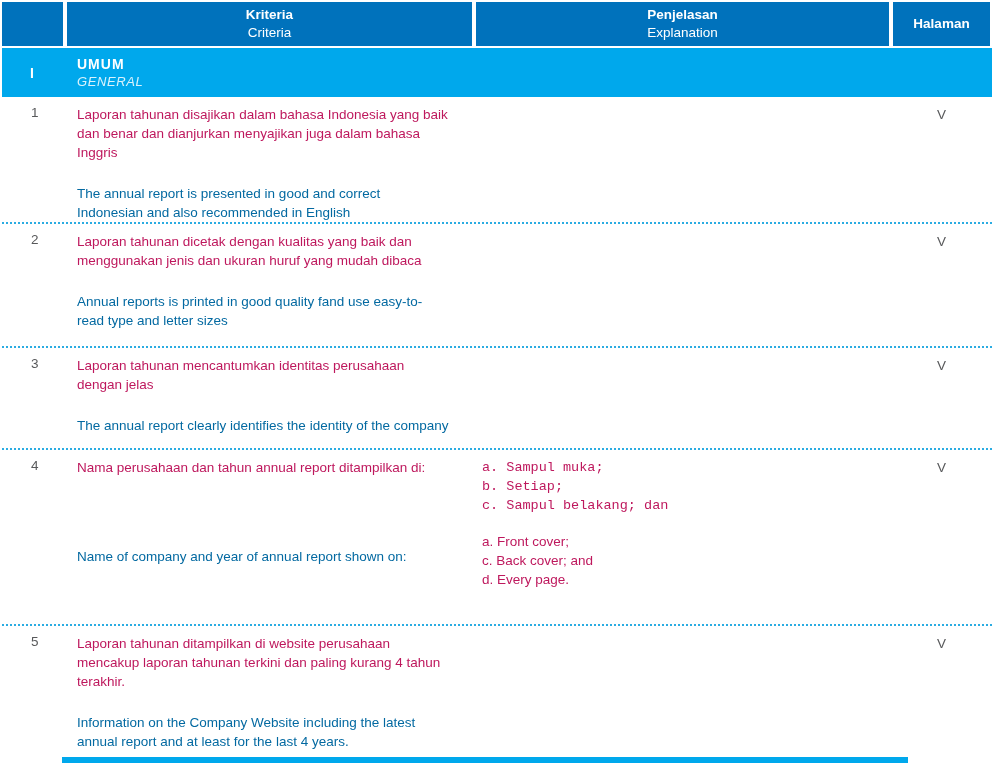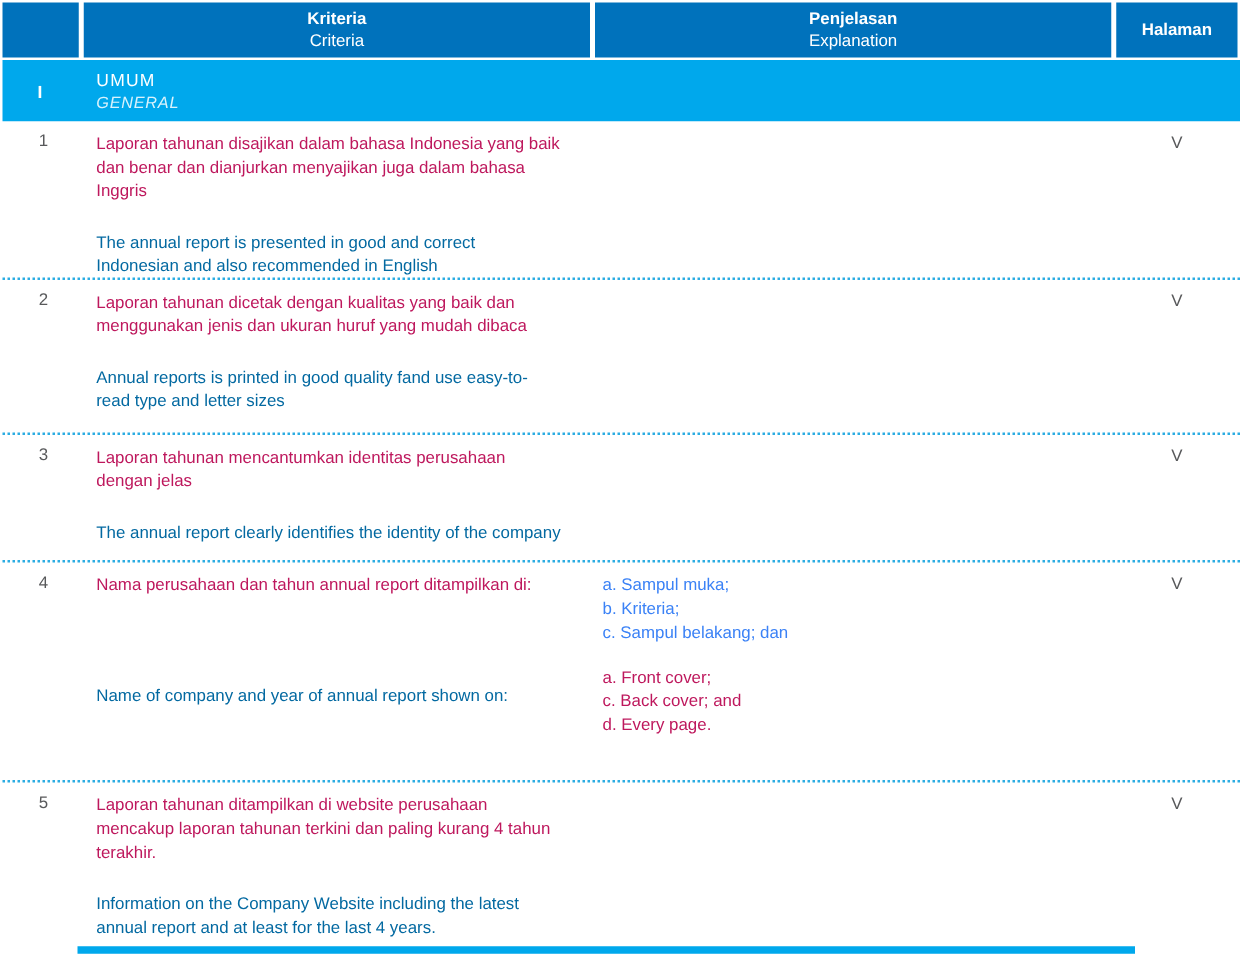--- a/index.html
+++ b/index.html
@@ -11,21 +11,21 @@
 
   
   .thead .th{background:var(--hdr,#0072BC);color:#fff;height:44px;display:flex;flex-direction:column;align-items:center;justify-content:center;line-height:18px;}
   .th .th-main{font-weight:bold;font-size:13.5px;}
   .th .th-sub{font-weight:normal;font-size:13.5px;}
 
   
   .section-row{background:var(--sec,#00A8EC);color:#fff;height:49px;margin-top:2px;display:grid;grid-template-columns:61px 405px 413px 97px;column-gap:4px;align-items:center;}
   .sec-no{padding-left:28px;font-weight:bold;font-size:14px;}
   .sec-titles{padding-left:10px;line-height:17px;}
-  .sec-id{display:block;font-weight:normal;font-size:14px;letter-spacing:1px;}
+  .sec-id{display:block;font-weight:bold;font-size:14px;letter-spacing:1px;}
   .sec-en{display:block;font-style:italic;font-size:13px;color:rgba(255,255,255,0.85);letter-spacing:0.6px;}
 
   
   .data-row{border-bottom:2px dotted #2BACE2;box-sizing:border-box;padding-top:8px;}
   .data-row:last-child{border-bottom:none;}
   .data-row:nth-child(1){min-height:123px;}
   .data-row:nth-child(2){min-height:124px;}
   .data-row:nth-child(3){min-height:102px;}
   .data-row:nth-child(4){min-height:176px;}
   .data-row:nth-child(5){min-height:131px;}
@@ -33,21 +33,21 @@
   .no-cell{padding-left:29px;font-size:13.5px;color:#58595B;}
   .kriteria-cell{padding-left:10px;}
   .kriteria-cell p{margin:0;max-width:372px;font-size:13.5px;line-height:19px;}
   .txt-id{color:#be185d;}
   .txt-en{color:#0369a1;}
   .kriteria-en{margin-top:22px !important;}
   .has-list .kriteria-en{margin-top:70px !important;}
 
   .penjelasan-cell{padding-left:6px;}
   .pj-item{font-size:13.5px;line-height:19px;}
-  .pj-list-id .pj-item{color:#3b82f6;}
+  .pj-list-id .pj-item{color:#be185d;font-family:Liberation Mono, monospace;}
   .pj-list-en{margin-top:17px;}
   .pj-list-en .pj-item{color:#be185d;}
 
   .halaman-cell{text-align:center;}
   .v-mark{font-size:13.5px;color:#58595B;}
 
   
   .bottom-bar{position:absolute;left:62px;bottom:2px;width:846px;height:6px;background:var(--sec,#00A8EC);}
 </style>
 </head>
@@ -128,21 +128,21 @@
 
   <div class="grid data-row has-list">
     <div class="no-cell">4</div>
     <div class="kriteria-cell">
       <p class="txt-id">Nama perusahaan dan tahun annual report ditampilkan di:</p>
       <p class="txt-en kriteria-en">Name of company and year of annual report shown on:</p>
     </div>
     <div class="penjelasan-cell">
       <div class="pj-list pj-list-id">
             <div class="pj-item">a.  Sampul muka;</div>
-            <div class="pj-item">b.  Kriteria;</div>
+            <div class="pj-item">b.  Setiap;</div>
             <div class="pj-item">c.  Sampul belakang; dan</div>
           </div>
       <div class="pj-list pj-list-en">
             <div class="pj-item">a.  Front cover;</div>
             <div class="pj-item">c.  Back cover; and</div>
             <div class="pj-item">d.  Every page.</div>
           </div>
     </div>
     <div class="halaman-cell">
       <span class="v-mark">V</span>

